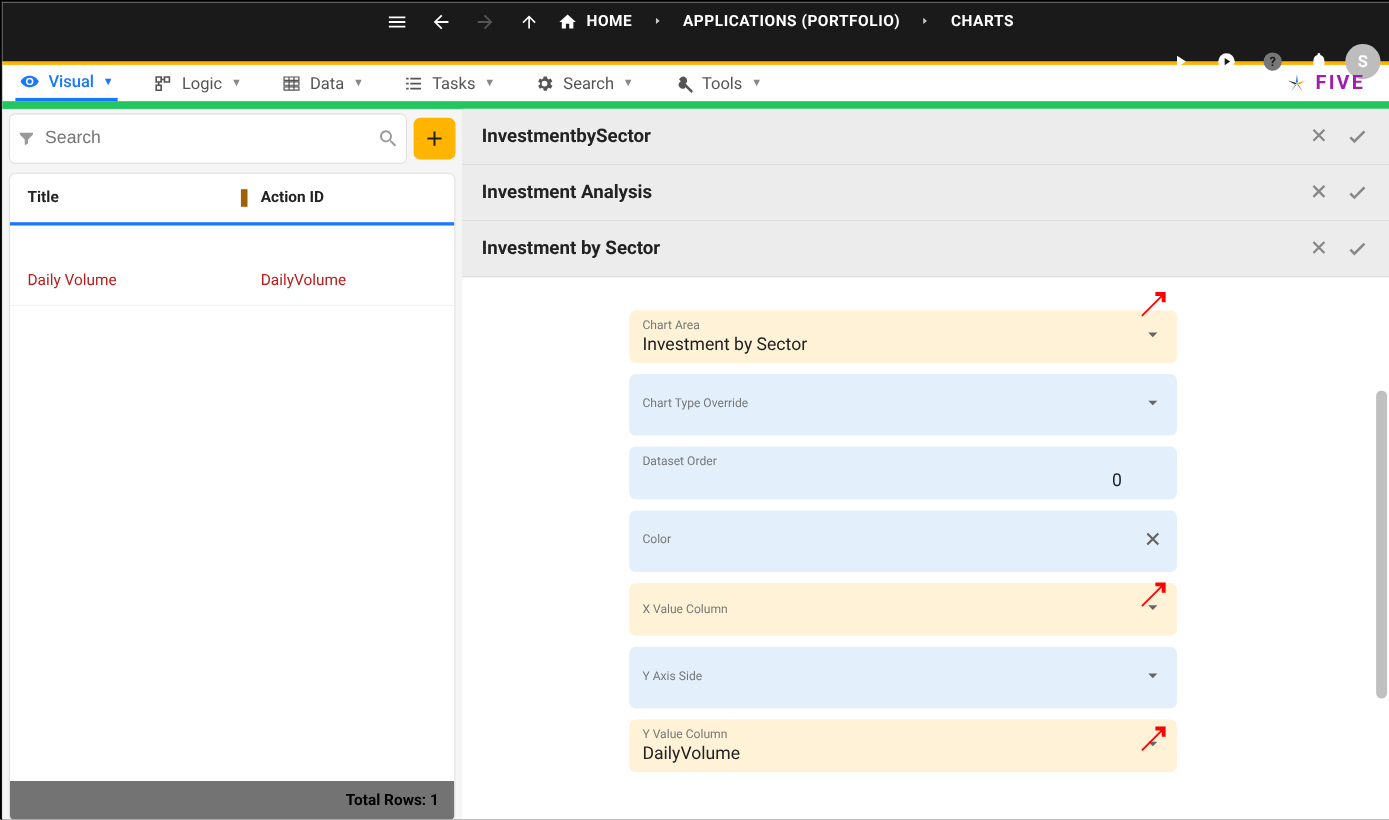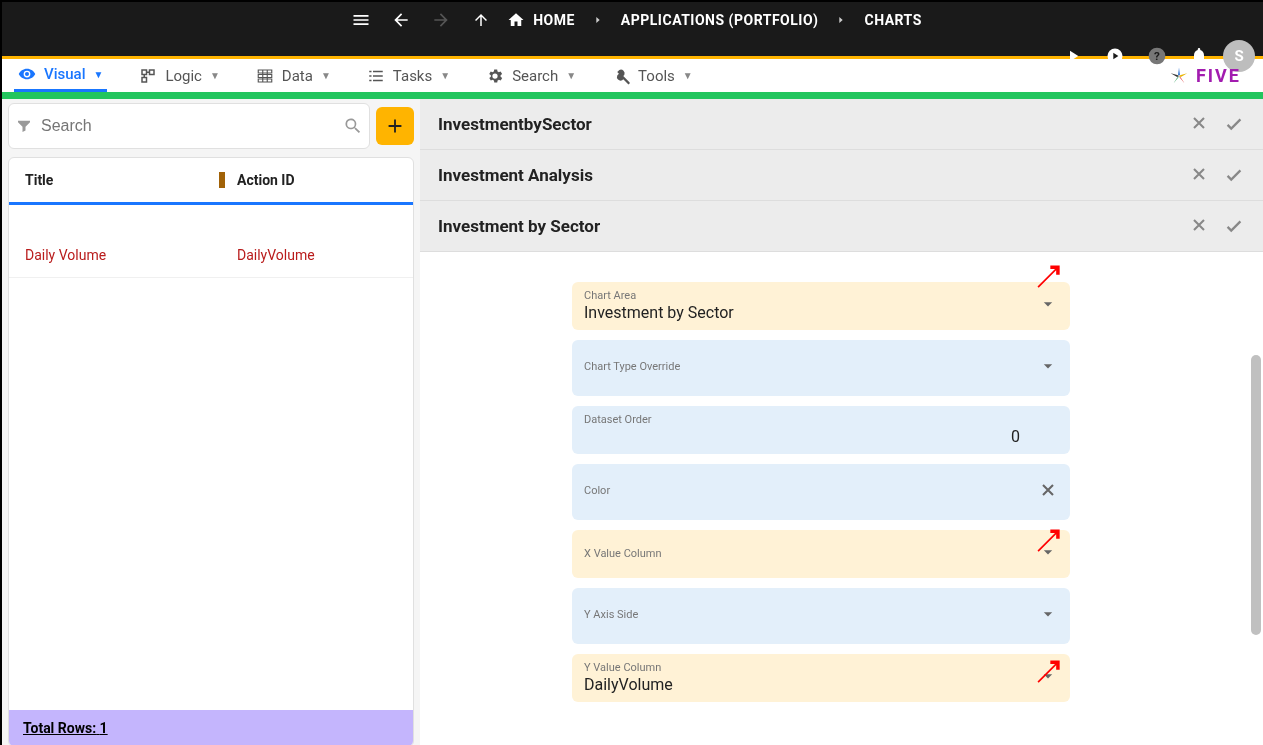--- a/index.html
+++ b/index.html
@@ -30,21 +30,21 @@
 .search-row input { flex: 1; border: none; outline: none; font-size: 16px; color: #333; background: transparent; }
 .add-btn { width: 38px; height: 38px; background: #ffb400; border-radius: 6px; display: flex; align-items: center; justify-content: center; cursor: pointer; margin-left: 6px; }
 .add-wrap { display: flex; align-items: center; }
 .table-wrap { background: #fff; border: 1px solid #e0e0e0; border-radius: 6px; margin-top: 8px; flex: 1; display: flex; flex-direction: column; overflow: hidden; }
 .thead { display: flex; border-bottom: 3px solid #1976ff; padding: 14px 16px; font-weight: 700; font-size: 14px; color: #222; }
 .thead .col1 { width: 200px; border-right: 6px solid #a16207; }
 .thead .col2 { flex: 1; padding-left: 12px; }
 .trow { display: flex; padding: 14px 16px; font-size: 14px; color: #b91c1c; border-bottom: 1px solid #f0f0f0; cursor: pointer; margin-top: 28px; }
 .trow .col1 { width: 200px; }
 .trow .col2 { flex: 1; padding-left: 12px; }
-.tfoot { margin-top: auto; background: #c4b5fd; text-align: left; padding: 10px 14px; font-weight: 700; font-size: 14px; text-decoration: underline; }
+.tfoot { margin-top: auto; background: #737373; text-align: right; padding: 10px 14px; font-weight: 700; font-size: 14px; }
 .detail { flex: 1; background: #fff; display: flex; flex-direction: column; position: relative; }
 .section-head { background: #ececec; padding: 14px 18px; display: flex; align-items: center; border-bottom: 1px solid #ddd; }
 .section-head .title { font-size: 17px; font-weight: 700; color: #222; }
 .section-head .acts { margin-left: auto; display: flex; gap: 14px; }
 .section-head .acts svg { fill: #888; cursor: pointer; }
 .form-scroll { flex: 1; overflow-y: auto; padding: 30px 0 20px 0; }
 .form-inner { width: 498px; margin-left: 152px; display: flex; flex-direction: column; gap: 10px; }
 .field { border-radius: 6px; padding: 6px 12px 8px 12px; position: relative; min-height: 48px; display: flex; flex-direction: column; justify-content: center; }
 .field.req { background: #fff2d6; }
 .field.opt { background: #e3effa; }

